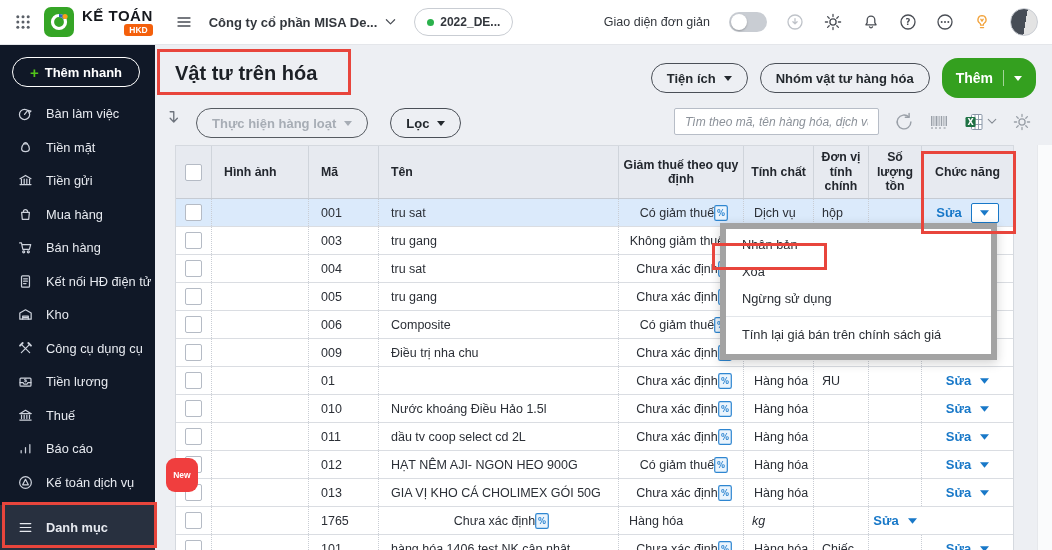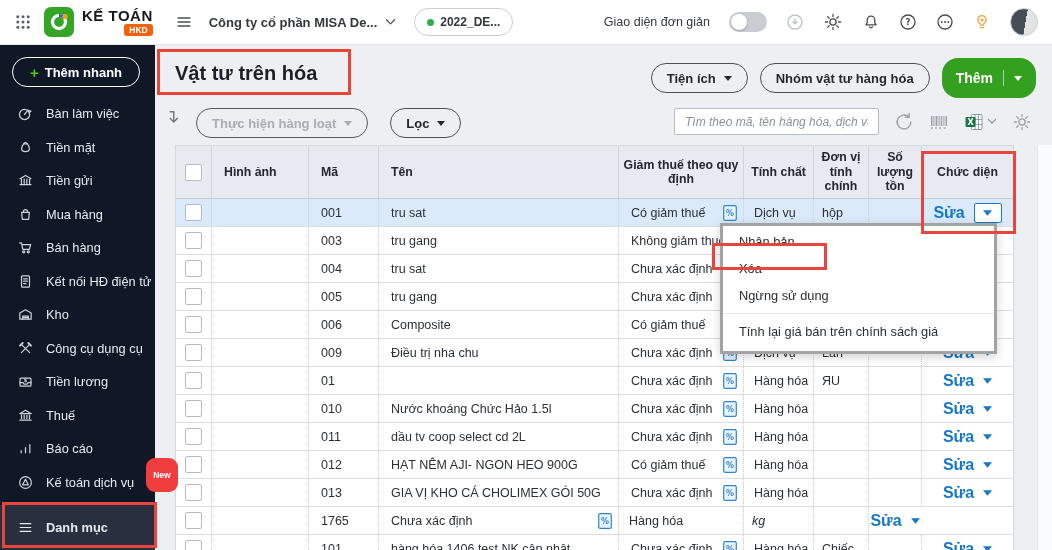--- a/index.html
+++ b/index.html
@@ -37,21 +37,21 @@
   .sidebar{position:absolute;left:0;top:45px;width:155px;height:505px;background:#101827;color:#e7eaf0;z-index:4;}
   .quick-add{position:absolute;left:12px;top:12px;width:128px;height:30px;border:1.5px solid #fff;border-radius:16px;
     display:flex;align-items:center;justify-content:center;gap:6px;font-weight:bold;font-size:13px;color:#fff;
     box-sizing:border-box;cursor:pointer;}
   .quick-plus{color:#52c41a;font-weight:bold;font-size:15px;}
   .nav{position:absolute;left:0;top:52px;right:12px;}
   .nav-item{height:33.5px;display:flex;align-items:center;padding-left:17px;gap:12px;cursor:pointer;}
   .nav-item .icon{color:#cdd2dc;width:17px;} .nav-item .icon svg{width:17px;height:17px;}
   .nav-label{font-size:12.8px;color:#e7eaf0;white-space:nowrap;}
   .nav-badge{background:#f03e3e;color:#fff;font-size:8.5px;font-weight:bold;border-radius:9px;
-    padding:12px 7px;margin-left:0;transform:translateY(-7px);display:inline-block;}
+    padding:12px 7px;margin-left:20px;transform:translateY(-7px);display:inline-block;}
   .sidebar-bottom{position:absolute;left:0;right:0;bottom:0;height:45px;background:#28303f;display:flex;
     align-items:center;padding-left:17px;gap:12px;cursor:pointer;}
   .sidebar-bottom .icon{color:#e7eaf0;} .sidebar-bottom .icon svg{width:17px;height:17px;}
   .sidebar-bottom .nav-label{font-weight:bold;}
 
   
   .content{position:absolute;left:155px;top:45px;right:0;bottom:0;background:#edeff3;}
   .page-title{position:absolute;left:20px;top:17px;font-size:20px;font-weight:bold;color:#1c2026;}
   .hdr-actions{position:absolute;right:16px;top:13px;display:flex;align-items:center;gap:12px;}
   .pill{border:1px solid #4a4f57;border-radius:16px;height:30px;display:flex;align-items:center;gap:8px;
@@ -83,32 +83,32 @@
     font-size:12.3px;color:#23272e;line-height:1.18;border-left:1px solid #cfd4db;box-sizing:border-box;padding:2px 3px;}
   .th.first{border-left:none;}
   .th.left{justify-content:flex-start;text-align:left;padding-left:12px;}
   .trow{height:27px;border-bottom:1px solid #dadde2;background:#fff;}
   .trow.selected{background:#dbeafb;}
   .td{display:flex;align-items:center;font-size:12.5px;color:#2b2f36;border-left:1px dotted #c9cdd4;
     box-sizing:border-box;padding:0 6px;overflow:hidden;white-space:nowrap;}
   .td.first{border-left:none;justify-content:center;padding:0;}
   .td.pl{padding-left:12px;}
   .checkbox{width:15px;height:15px;border:1px solid #b5bbc5;border-radius:2px;background:#fff;cursor:pointer;}
-  .tax-cell{justify-content:space-between;}
+  .tax-cell{justify-content:center;}
   .taxdoc{display:inline-flex;} .taxdoc svg{width:14px;height:16px;}
   .action-cell{justify-content:center;gap:9px;}
-  .edit-link{color:#1878c8;font-weight:bold;font-size:16px;cursor:pointer;}
+  .edit-link{color:#1878c8;font-weight:bold;font-size:13px;cursor:pointer;}
   .caret-blue{color:#1878c8;cursor:pointer;display:inline-flex;} .caret-blue svg{width:9px;height:6px;}
   .caret-box{width:26px;height:18px;border:1.4px solid #1878c8;border-radius:2px;background:#fff;
     display:inline-flex;align-items:center;justify-content:center;cursor:pointer;}
 
   .scroll-strip{position:absolute;right:0;top:100px;bottom:0;width:14px;background:#fafbfc;border-left:1px solid #e6e8ec;}
 
   
-  .ctx-menu{position:absolute;left:720px;top:223px;width:277px;background:#fff;border:3px solid #a3a3a3;
+  .ctx-menu{position:absolute;left:720px;top:223px;width:277px;background:#fff;border:6px solid #a3a3a3;
     box-shadow:0 3px 10px rgba(0,0,0,.18);z-index:20;box-sizing:border-box;padding:2px 0;}
   .ctx-item{padding:4px 16px;font-size:12.8px;color:#2a2e34;cursor:pointer;line-height:1.5;}
   .ctx-item.last{border-top:1px solid #e3e6ea;margin-top:3px;padding-top:8px;padding-bottom:8px;}
 
   
   .anno{position:absolute;border:3px solid #e8453c;z-index:50;pointer-events:none;box-sizing:border-box;}
   .a1{left:157px;top:49px;width:194px;height:46px;}
   .a2{left:921px;top:151px;width:95px;height:83px;}
   .a3{left:712px;top:243px;width:115px;height:27px;}
   .a4{left:2px;top:502px;width:155px;height:46px;}
@@ -425,21 +425,21 @@
         <div class="th first">
             <span class="checkbox"></span>
           </div>
         <div class="th left">Hình ảnh</div>
         <div class="th left">Mã</div>
         <div class="th left">Tên</div>
         <div class="th">Giảm thuế theo quy định</div>
         <div class="th">Tính chất</div>
         <div class="th">Đơn vị tính chính</div>
         <div class="th">Số lượng tồn</div>
-        <div class="th">Chức diện</div>
+        <div class="th">Chức năng</div>
       </div>
       <div class="tbody">
           <div class="tgrid trow selected">
             <div class="td first">
               <span class="checkbox"></span>
             </div>
             <div class="td"></div>
             <div class="td pl">001</div>
             <div class="td pl">tru sat</div>
             <div class="td pl tax-cell">
@@ -644,21 +644,21 @@
                 </span>
               </span>
             </div>
           </div>
           <div class="tgrid trow">
             <div class="td first">
               <span class="checkbox"></span>
             </div>
             <div class="td"></div>
             <div class="td pl">010</div>
-            <div class="td pl">Nước khoáng Chức Hảo 1.5l</div>
+            <div class="td pl">Nước khoáng Điều Hảo 1.5l</div>
             <div class="td pl tax-cell">
               <span>Chưa xác định</span>
               <span class="taxdoc">
                 <svg viewBox="0 0 14 16">
                   <rect x="0.7" y="0.7" width="12.6" height="14.6" rx="1.6" fill="#eaf4fd" stroke="#2e86d1" stroke-width="1.2"></rect>
                   <text x="7" y="11" font-size="8" font-weight="bold" fill="#2e86d1" text-anchor="middle" font-family="DejaVu Sans,sans-serif">%</text>
                 </svg>
               </span>
             </div>
             <div class="td" style="padding-left: 10px;">Hàng hóa</div>

